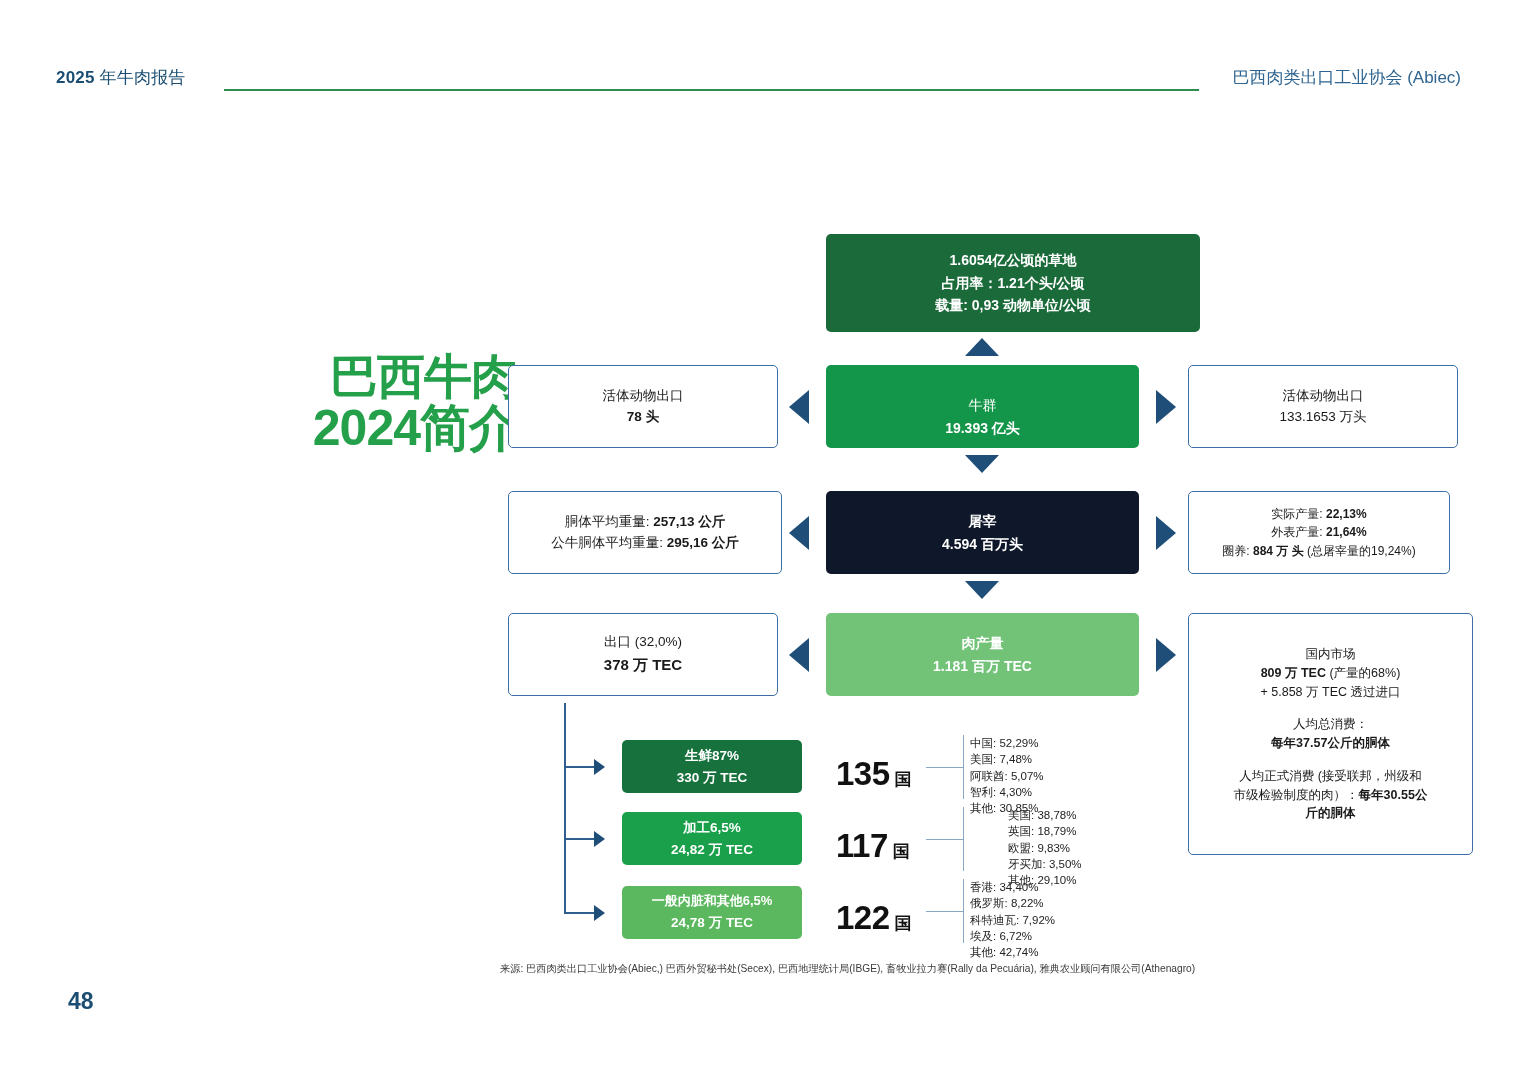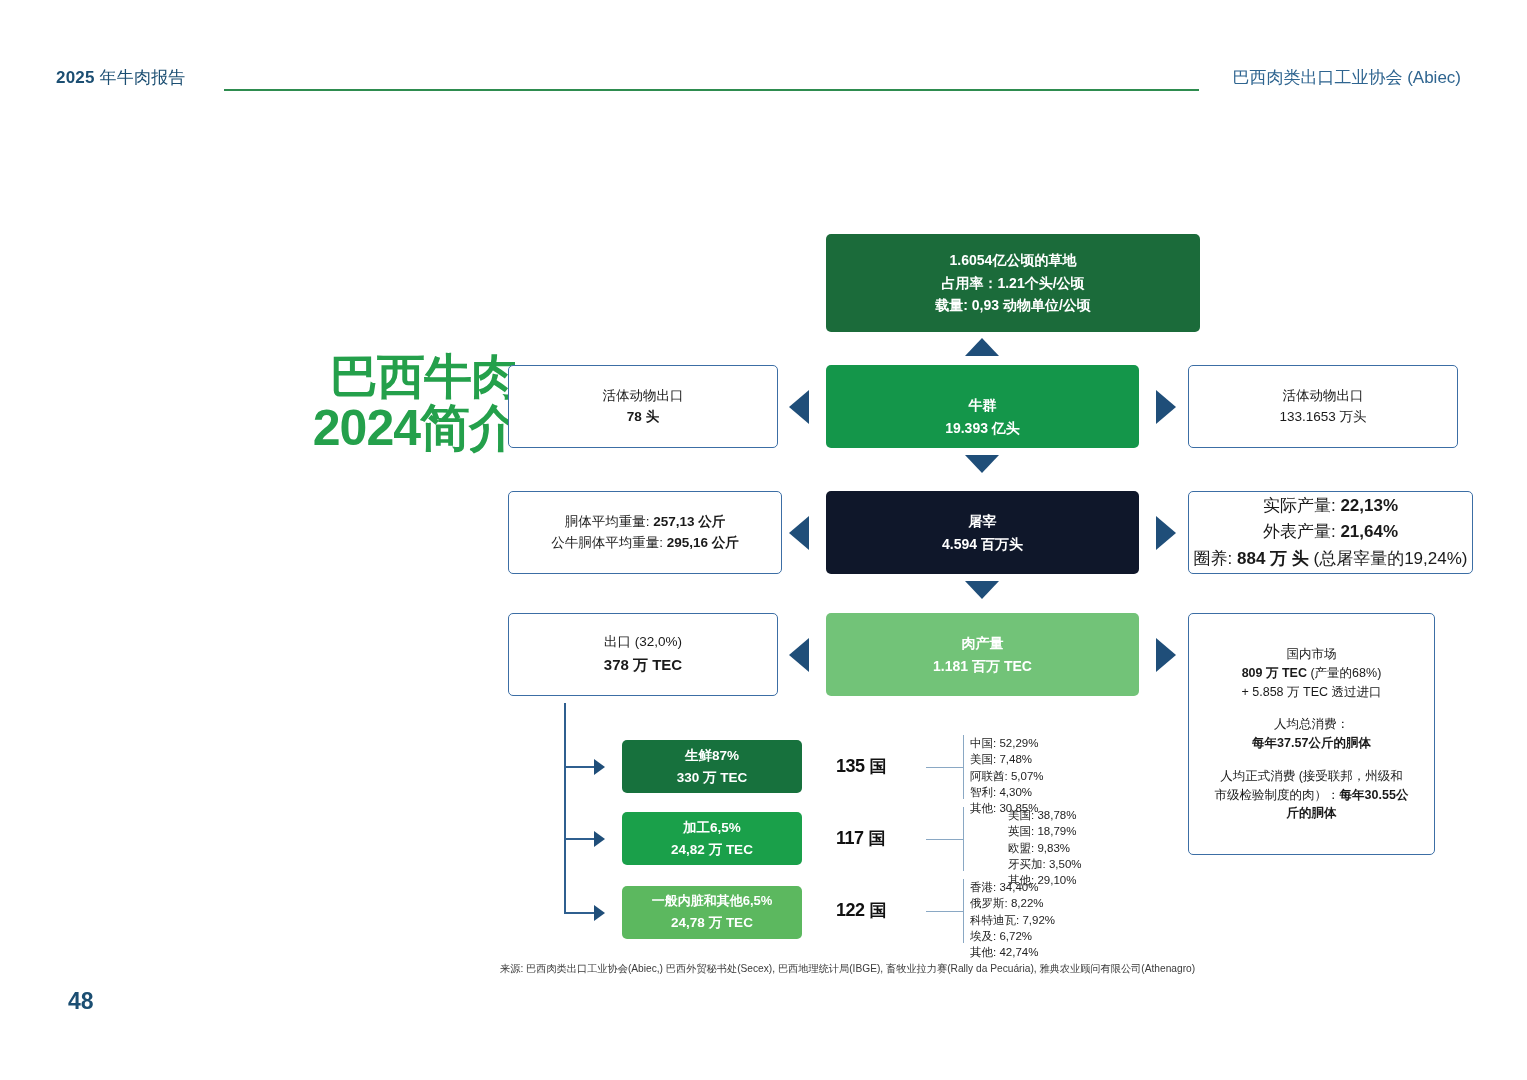--- a/index.html
+++ b/index.html
@@ -99,21 +99,21 @@
     position: absolute; width: 0; height: 0;
     border-top: 8px solid transparent;
     border-bottom: 8px solid transparent;
     border-left: 11px solid #1f4e79;
   }
 
   
   .cc {
     position: absolute; color: #111111; white-space: nowrap;
   }
-  .cc .num { font-size: 18px; font-weight: 800; letter-spacing: -.5px; margin-top: 16px; }
+  .cc .num { font-size: 33px; font-weight: 800; letter-spacing: -.5px; margin-top: 16px; }
   .cc .unit { font-size: 17px; font-weight: 600; margin-left: 5px; }
 
   
   .clist {
     position: absolute; font-size: 11.5px; line-height: 1.42;
     color: #232323; white-space: nowrap;
   }
 
   
   .source {
@@ -146,21 +146,21 @@
     <div>
       <div style="font-weight:700;">1.6054亿公顷的草地</div>
       <div style="font-weight:700;">占用率：1.21个头/公顷</div>
       <div style="font-weight:700;">载量: 0,93 动物单位/公顷</div>
     </div>
   </div>
   <div class="tri tri-up" style="left:965px; top:338px;"></div>
 
   <div class="box box-green g-mid" style="left:826px; top:365px; width:313px; height:83px;">
     <div>
-      <div style="font-weight:700;margin-top:20px;">牛群</div>
+      <div style="font-weight:400;margin-top:20px;">牛群</div>
       <div style="font-weight:700;">19.393 亿头</div>
     </div>
   </div>
 
   <div class="box box-white" style="left:508px; top:365px; width:270px; height:83px;">
     <div>
       <div>活体动物出口</div>
       <div style="font-weight:700;">78 头</div>
     </div>
   </div>
@@ -184,21 +184,21 @@
   </div>
 
   <div class="box box-white" style="left:508px; top:491px; width:274px; height:83px;">
     <div>
       <div><span>胴体平均重量: </span><b class="bold">257,13 公斤</b></div>
       <div><span>公牛胴体平均重量: </span><b class="bold">295,16 公斤</b></div>
     </div>
   </div>
   <div class="tri tri-left" style="left:789px; top:516px;"></div>
 
-  <div class="box box-white" style="left:1188px; top:491px; width:285px; height:83px; font-size:17px;">
+  <div class="box box-white" style="left:1188px; top:491px; width:262px; height:83px; font-size:12px;">
     <div>
       <div><span>实际产量: </span><b class="bold">22,13%</b></div>
       <div><span>外表产量: </span><b class="bold">21,64%</b></div>
       <div><span>圈养: </span><b class="bold">884 万 头</b><span> (总屠宰量的19,24%)</span></div>
     </div>
   </div>
   <div class="tri tri-right" style="left:1156px; top:516px;"></div>
 
   <div class="tri tri-down" style="left:965px; top:581px;"></div>
 
@@ -210,21 +210,21 @@
   </div>
 
   <div class="box box-white" style="left:508px; top:613px; width:270px; height:83px;">
     <div>
       <div>出口 (32,0%)</div>
       <div style="font-weight:700; font-size:15px;">378 万 TEC</div>
     </div>
   </div>
   <div class="tri tri-left" style="left:789px; top:638px;"></div>
 
-  <div class="box box-white" style="left:1188px; top:613px; width:247px; height:242px; font-size:12.5px; line-height:1.5;">
+  <div class="box box-white" style="left:1188px; top:613px; width:285px; height:242px; font-size:12.5px; line-height:1.5;">
     <div style="padding:0 10px;">
       <div>国内市场</div>
       <div><b class="bold">809 万 TEC</b><span> (产量的68%)</span></div>
       <div>+ 5.858 万 TEC 透过进口</div>
       <div style="height:14px;"></div>
       <div>人均总消费：</div>
       <div style="font-weight:700;">每年37.57公斤的胴体</div>
       <div style="height:14px;"></div>
       <div>人均正式消费 (接受联邦，州级和</div>
       <div><span>市级检验制度的肉）：</span><b class="bold">每年30.55公</b></div>

